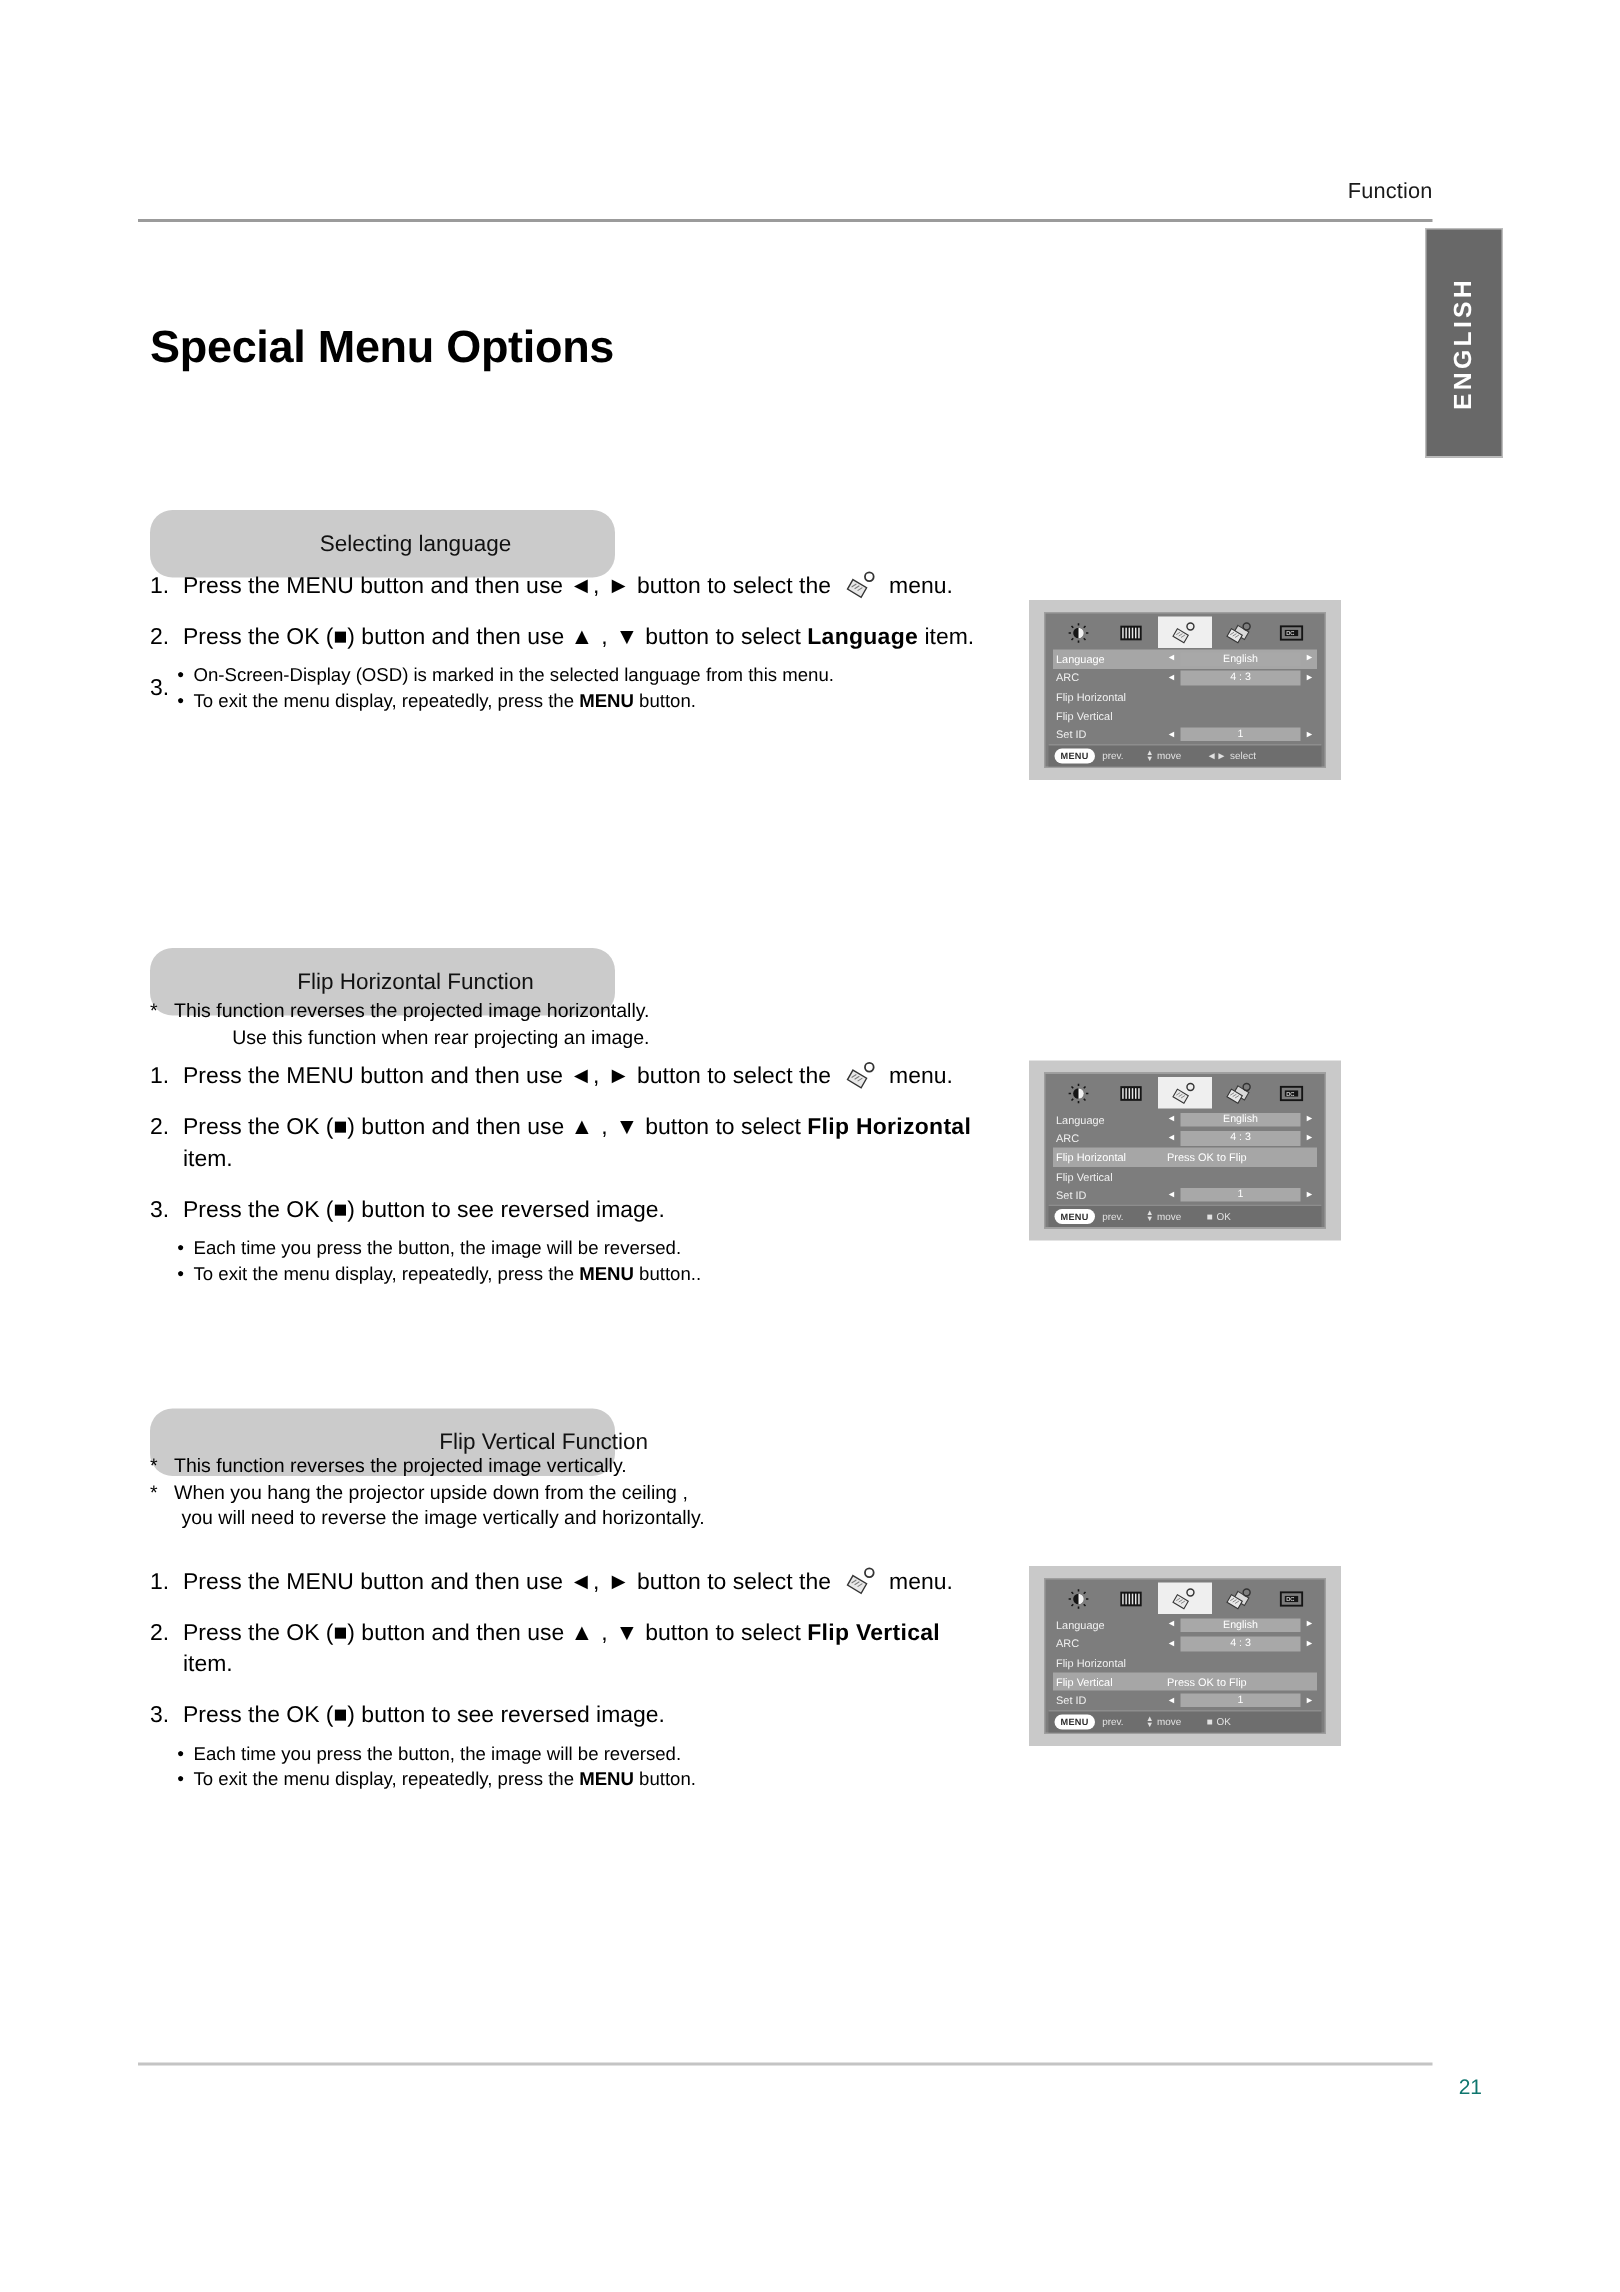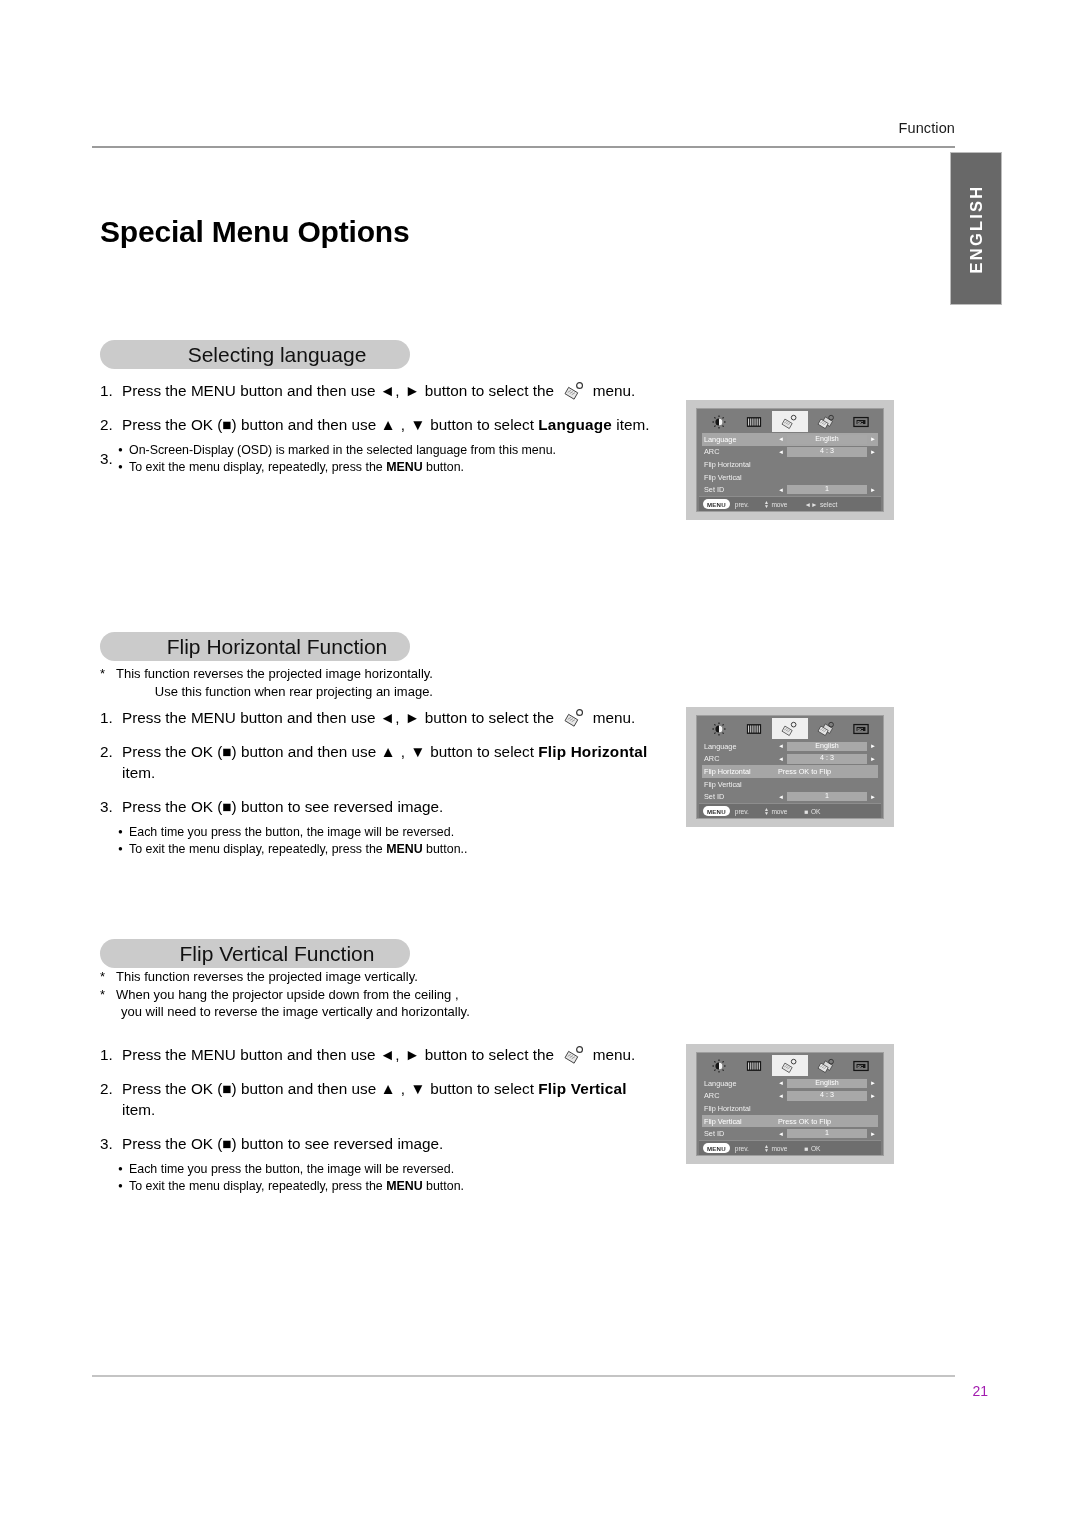--- a/index.html
+++ b/index.html
@@ -38,25 +38,25 @@
   }
 
   
   .page-title {
     position: absolute; left: 100px; top: 215px;
     font-size: 30px; font-weight: bold; letter-spacing: -0.2px;
   }
 
   
   .pill {
-    position: absolute; height: 29px;
+    position: absolute; height: 45px;
     background: #cbcbcb;
     border-radius: 15px;
     display: flex; align-items: center; justify-content: center;
-    font-size: 21px; color: #111;
+    font-size: 15px; color: #111;
   }
   .pill-text { transform: translateX(22px); }
 
   
   .blk { position: absolute; }
   .step {
     position: relative;
     font-size: 15.3px;
     line-height: 21px;
     padding-left: 22px;
@@ -138,21 +138,21 @@
   .bar-item { display: flex; align-items: center; gap: 2.5px; }
   .ud { display: inline-flex; flex-direction: column; line-height: 4px; font-size: 5px; }
 
   
   .footer-rule {
     position: absolute; left: 92px; top: 1375px; width: 863px; height: 2.2px;
     background: #c4c4c4;
   }
   .page-num {
     position: absolute; right: 92px; top: 1383px;
-    font-size: 14px; color: #a21caf;
+    font-size: 14px; color: #0f766e;
   }
 </style>
 </head>
 <body>
 
 <div class="page">
 
   <div class="header-label">Function</div>
   <div class="header-rule"></div>
 
@@ -196,21 +196,21 @@
                 <line x1="8.2" y1="13.8" x2="11.7" y2="11.600000000000001" stroke="#7a7a7a" stroke-width=".8"></line>
                 <line x1="10.4" y1="15.1" x2="13.9" y2="12.9" stroke="#7a7a7a" stroke-width=".8"></line>
               </svg></span><span> menu.</span></span></div>
         <div class="step"><span class="num">2.</span><span><span>Press the </span><span class="b">OK</span><span> (■) button and then use </span><span class="arrows">▲ , ▼</span><span> button to select </span><span class="bold-serifish">Flip Horizontal</span></span><span class="wrap2">item.</span></div>
         <div class="step"><span class="num">3.</span><span><span>Press the </span><span class="b">OK</span><span> (■) button to see reversed image.</span></span></div>
         <div class="bullets" style="margin-top: -6px;">
           <div class="bullet">Each time you press the button, the image will be reversed.</div>
           <div class="bullet">To exit the menu display, repeatedly, press the <b class="b">MENU</b> button..</div>
         </div>
       </div>
-      <div class="pill" style="left: 100px; top: 939px; width: 310px;">
+      <div class="pill" style="left: 100px; top: 939px; width: 310px; justify-content: flex-end;">
         <span class="pill-text">Flip Vertical Function</span>
       </div>
       <div class="blk" style="left: 100px; top: 968px;">
         <div class="star"><span class="st">*</span>This function reverses the projected image vertically.</div>
         <div class="star"><span class="st">*</span>When you hang the projector upside down from the ceiling ,</div>
         <div class="star" style="padding-left: 21px;">you will need to reverse  the image vertically and horizontally.</div>
       </div>
       <div class="blk" style="left: 100px; top: 1044px;">
         <div class="step"><span class="num">1.</span><span><span>Press the </span><span class="b">MENU</span><span> button and then use </span><span class="arrows">◄, ►</span><span> button to select the </span>&nbsp;<span class="tag-icon"><svg viewBox="0 0 28 22" width="26" height="20">
                 <path d="M7 7 L17 13 L13 20 L3 14 Z" fill="#e8e8e8" stroke="#333333" stroke-width="1"></path>

